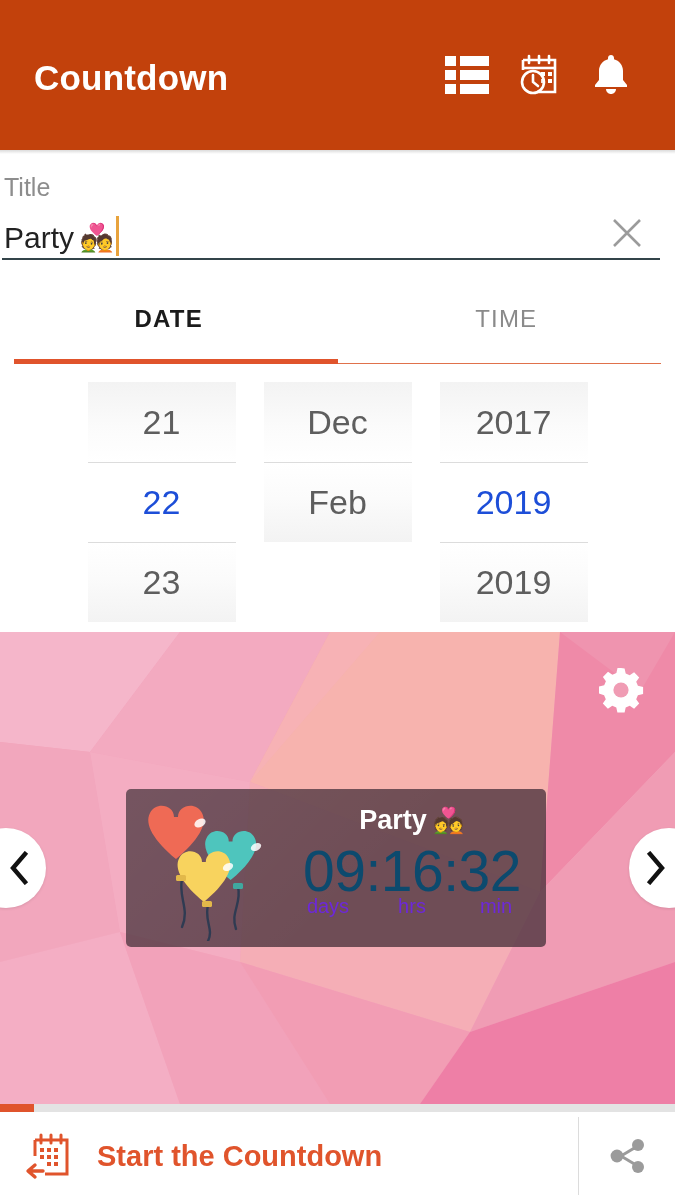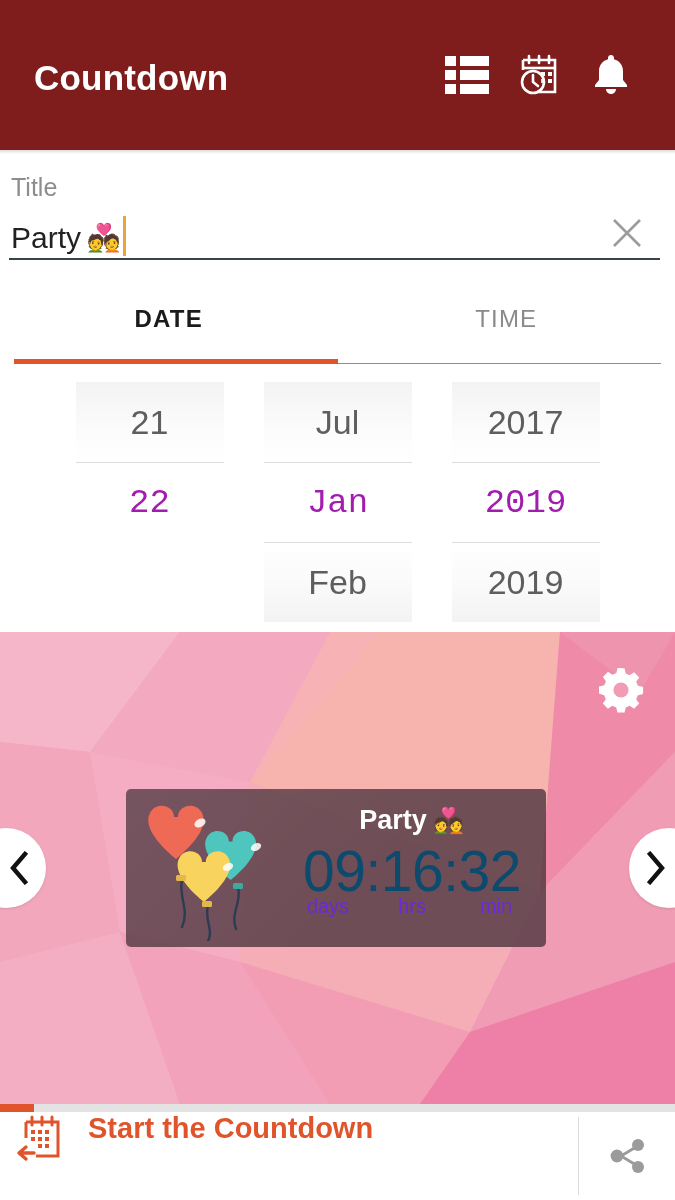--- a/index.html
+++ b/index.html
@@ -12,21 +12,21 @@
   #app {
     position: relative;
     width: 675px; height: 1200px;
     display: flex; flex-direction: column;
     background: #fff;
   }
 
   
   .appbar {
     height: 150px;
-    background: #7f1d1d;
+    background: #c2410c;
     display: flex; align-items: center;
     padding: 0 28px 0 34px;
     flex: 0 0 150px;
     position: relative;
   }
   .appbar-title {
     color: #ffffff;
     font-size: 35px;
     font-weight: bold;
     letter-spacing: 0.2px;
@@ -48,21 +48,21 @@
 
   
   .ic-list { width: 44px; height: 38px; display: block; }
   
   .ic-calclock { width: 46px; height: 46px; display: block; }
   
   .ic-bell { width: 38px; height: 44px; display: block; }
 
   
   .title-section {
-    padding: 22px 15px 0 9px;
+    padding: 22px 15px 0 2px;
     background: #fff;
     flex: 0 0 auto;
   }
   .field-label {
     color: #8d8d8d;
     font-size: 25px;
     line-height: 30px;
     padding-left: 2px;
   }
   .field-row {
@@ -123,43 +123,42 @@
   }
   .tab-underline-active {
     position: absolute; left: 14px; bottom: 0;
     width: 324px; height: 5px; background: #e0542c;
   }
 
   
   .picker {
     display: flex;
     justify-content: center;
-    gap: 40px;
+    gap: 28px;
     padding-top: 18px;
     flex: 1 1 auto;
     background: #fff;
     overflow: hidden;
   }
   .picker-col {
     width: 148px;
     display: flex; flex-direction: column;
     cursor: pointer;
   }
   .picker-cell {
     height: 80px;
     display: flex; align-items: center; justify-content: center;
     font-size: 34px;
     color: #5e5e5e;
     background: linear-gradient(to bottom, #f3f3f3 0%, #fbfbfb 55%, #ffffff 100%);
   }
   .picker-cell.sep-top { border-top: 1px solid #dcdcdc; }
   .picker-cell.mid {
     background: #ffffff;
-    color: #a21caf;
-    font-family: Liberation Mono, monospace;
+    color: #1d4ed8;
   }
   .picker-cell.bot {
     background: linear-gradient(to top, #f3f3f3 0%, #fbfbfb 55%, #ffffff 100%);
   }
 
   
   .preview {
     position: relative;
     height: 472px;
     flex: 0 0 472px;
@@ -237,22 +236,22 @@
   .progress-fill { position:absolute; left:0; top:0; bottom:0; width: 34px; background: #e0542c; }
 
   
   .bottombar {
     flex: 1 1 auto;
     display: flex; align-items: center;
     background: #ffffff;
   }
   .start-btn {
     flex: 1 1 auto;
-    display: flex; align-items: flex-start;
-    padding-left: 16px;
+    display: flex; align-items: center;
+    padding-left: 25px;
     height: 100%;
     cursor: pointer;
   }
   .start-label {
     color: #e0542c;
     font-size: 29px;
     font-weight: bold;
     margin-left: 22px;
   }
   .bar-divider { width: 1px; height: 78px; background: #dcdcdc; }
@@ -333,24 +332,24 @@
     <div class="tab active">DATE</div>
     <div class="tab inactive">TIME</div>
     <div class="tab-underline-base"></div>
     <div class="tab-underline-active"></div>
   </div>
 
   <div class="picker">
     <div class="picker-col">
       <div class="picker-cell">21</div>
       <div class="picker-cell mid sep-top">22</div>
+      <div class="picker-cell bot sep-top">23</div>
     </div>
     <div class="picker-col">
-      <div class="picker-cell">Jul</div>
-      <div class="picker-cell mid sep-top">Jan</div>
+      <div class="picker-cell">Dec</div>
       <div class="picker-cell bot sep-top">Feb</div>
     </div>
     <div class="picker-col">
       <div class="picker-cell">2017</div>
       <div class="picker-cell mid sep-top">2019</div>
       <div class="picker-cell bot sep-top">2019</div>
     </div>
   </div>
 
   <div class="preview">

